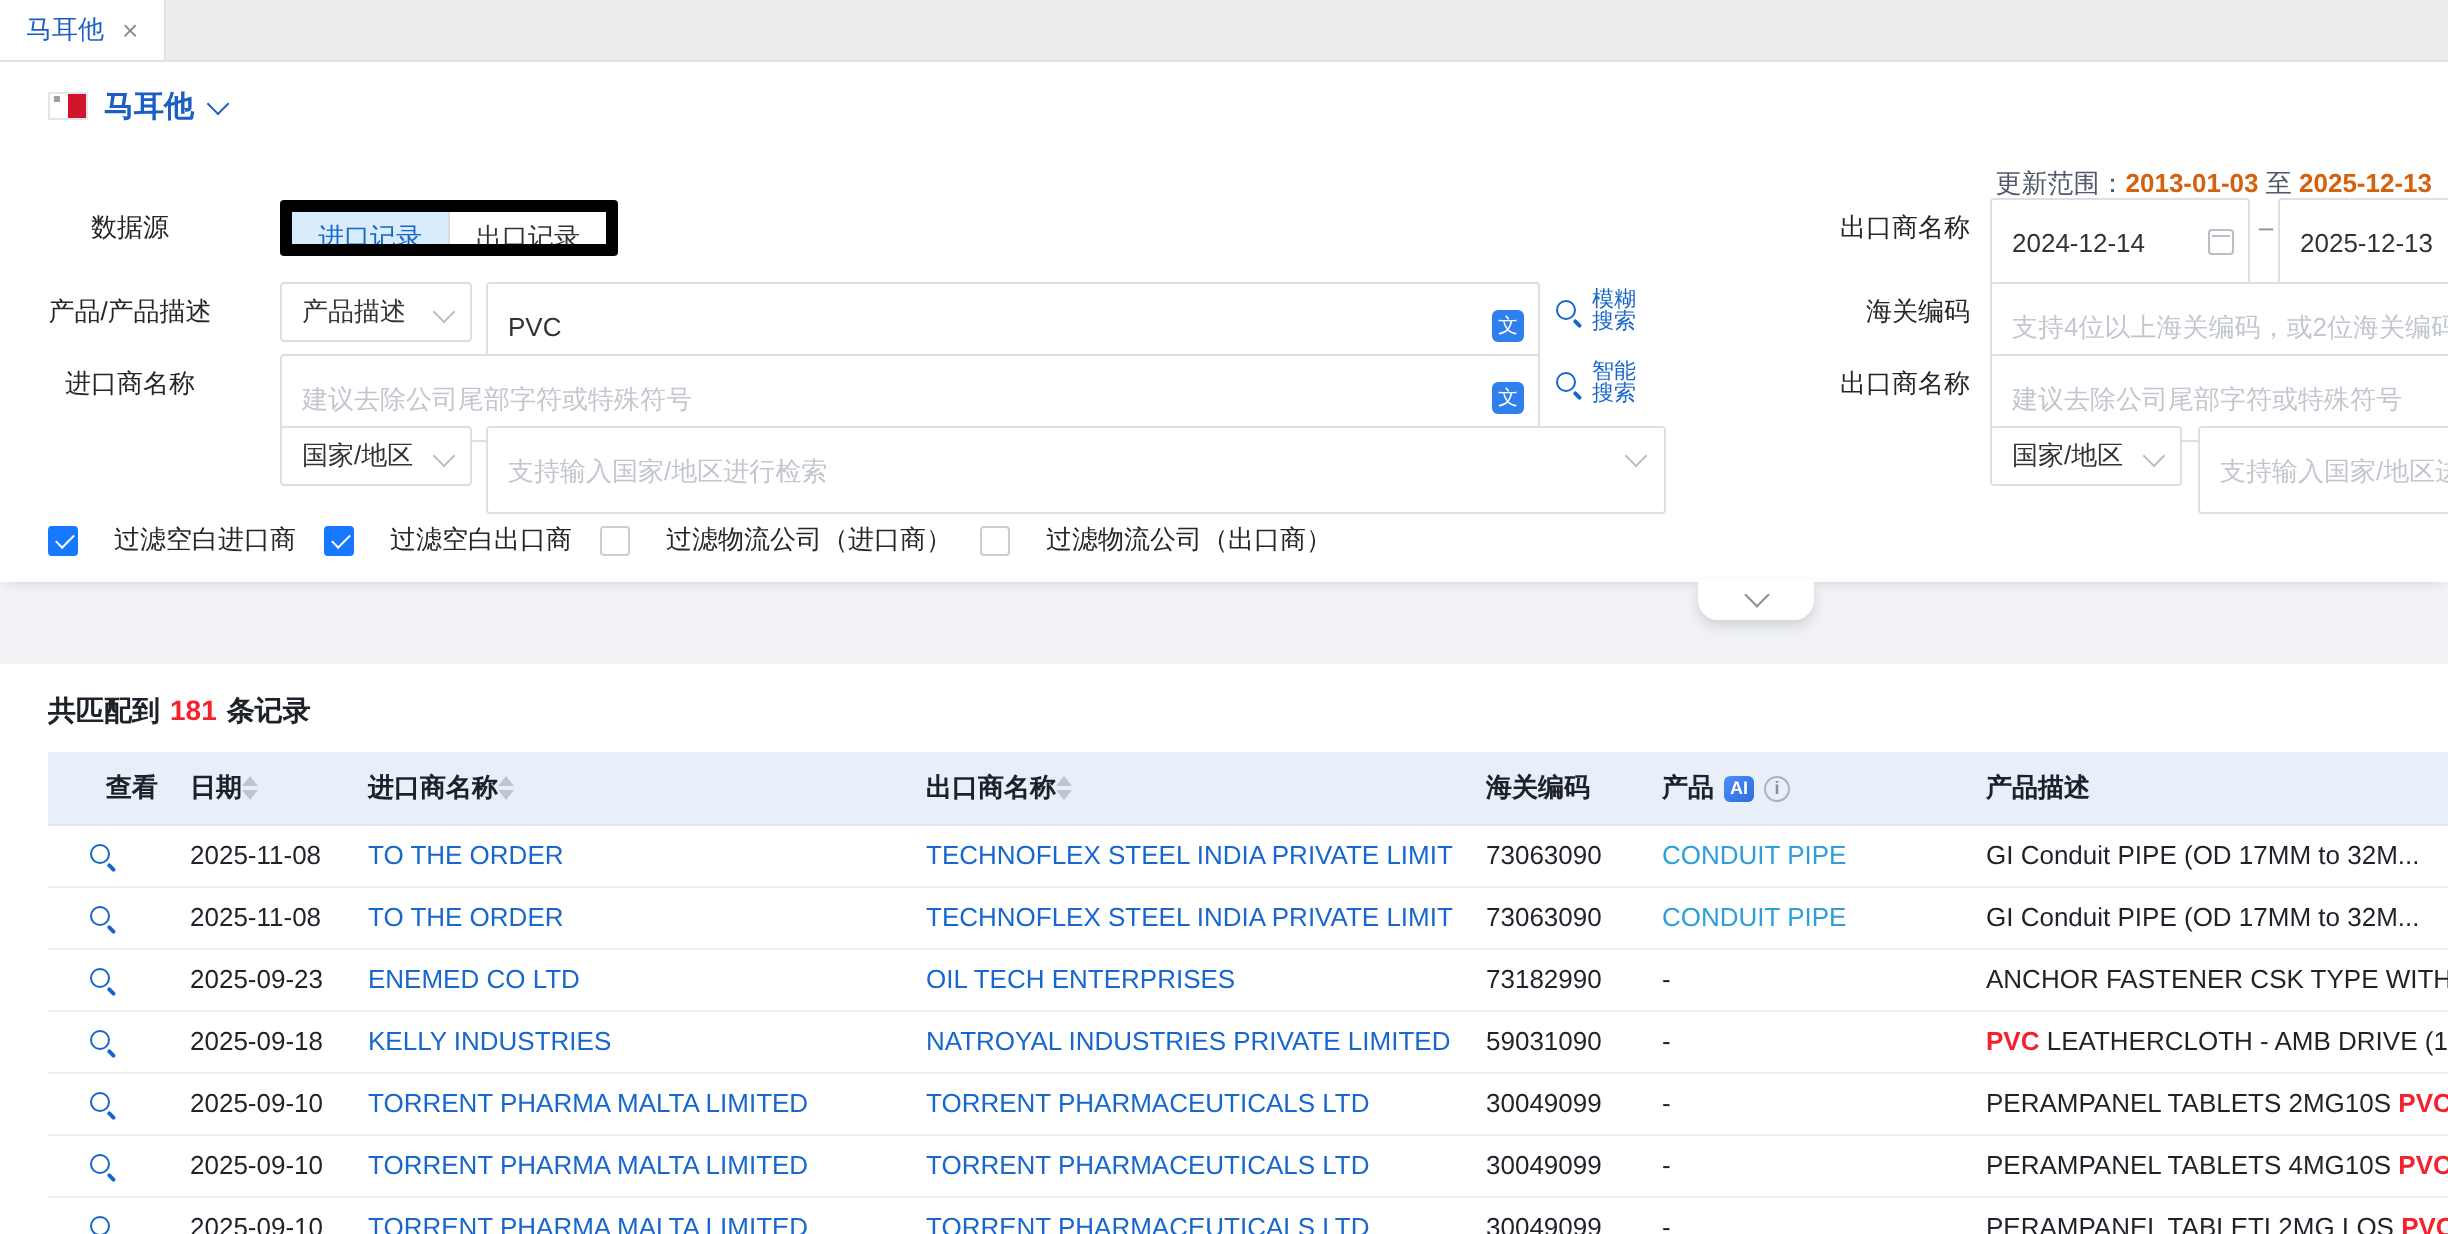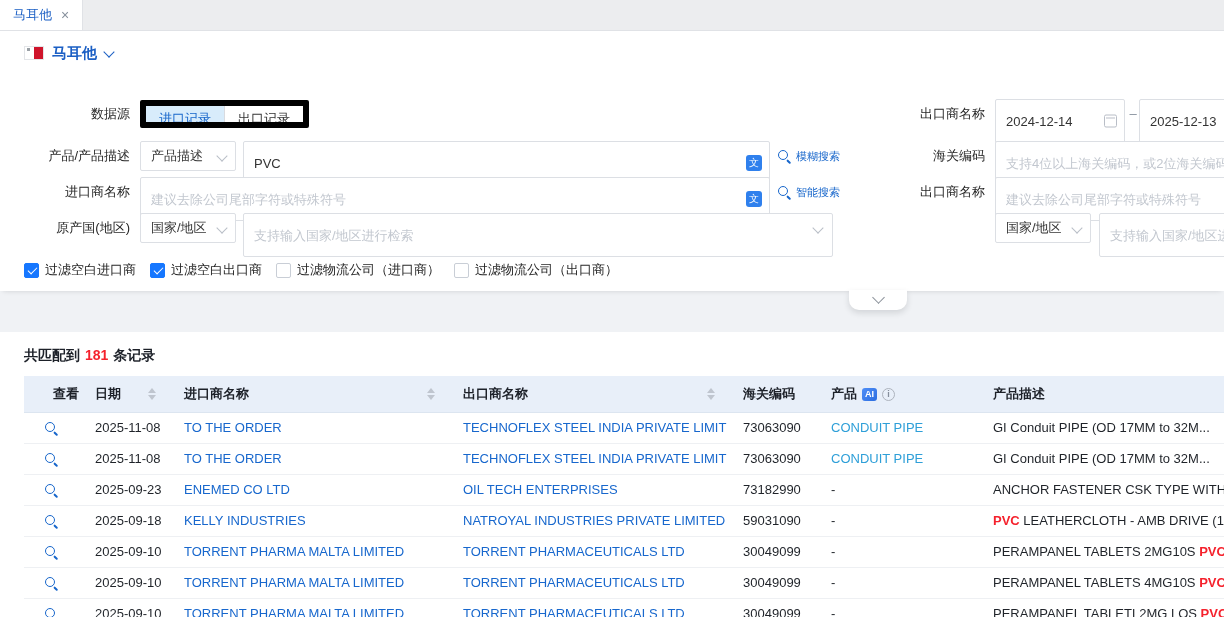--- a/index.html
+++ b/index.html
@@ -18,59 +18,59 @@
   .flag{width:18px;height:12px;border:1px solid #e3e5e8;background:linear-gradient(to right,#fff 50%,#cf142b 50%);position:relative;flex:0 0 auto}
   .flag::after{content:"";position:absolute;left:2px;top:1px;width:3px;height:3px;background:#9aa0a6}
   .title{font-size:15px;font-weight:700;color:#1b5fc4}
   .chev{width:7px;height:7px;border-right:1.6px solid #b9bec7;border-bottom:1.6px solid #b9bec7;transform:rotate(45deg);display:inline-block}
   .chev.blue{border-color:#1b5fc4;margin-top:-3px}
   
   .panel{position:relative;height:216px;background:#fff;box-shadow:0 3px 5px -3px rgba(0,0,0,.14)}
   .abs{position:absolute}
   .update{top:8px;right:8px;font-size:13px;color:#4e5969;white-space:nowrap}
   .update b{color:#d4610e;font-weight:700}
-  .label-l{left:0;width:130px;text-align:right;font-size:13px;color:#262626;line-height:30px;white-space:nowrap}
+  .label-l{left:0;width:130px;text-align:center;font-size:13px;color:#262626;line-height:30px;white-space:nowrap}
   .label-r{left:860px;width:125px;text-align:right;font-size:13px;color:#262626;line-height:30px;white-space:nowrap}
   .stabs{left:140px;display:flex;border:6px solid #000000;border-radius:2px;overflow:hidden;height:28px;box-sizing:border-box}
   .stab{padding:0 13px;line-height:26px;font-size:13px;color:#333;background:#fff;cursor:pointer;white-space:nowrap}
   .stab+.stab{border-left:1px solid #d9dbe0}
   .stab.active{background:#d8ecfb;color:#1766cb}
   .fld{position:absolute;height:44px}
   .fld>input{width:100%;height:100%;box-sizing:border-box;border:1px solid #dcdfe4;border-radius:2px;font-size:13px;color:#333;padding:0 10px;background:#fff;outline:none}
   .fld>input::placeholder{color:#c2c7cf}
   .fld>input.pad-r{padding-right:30px}
   .fld .icon-r{position:absolute;right:8px;top:50%;transform:translateY(-50%)}
   .fld .icon-chev{position:absolute;right:11px;top:11px}
   .select{height:30px;border:1px solid #dcdfe4;border-radius:2px;display:flex;align-items:center;justify-content:space-between;padding:0 9px 0 10px;font-size:13px;color:#333;box-sizing:border-box;background:#fff;cursor:pointer;white-space:nowrap}
   .trans{width:16px;height:16px;border-radius:3px;background:#2f80ed;color:#fff;font-size:10px;display:flex;align-items:center;justify-content:center;cursor:pointer}
   .cal{width:13px;height:13px;border:1.3px solid #b9bec7;border-radius:2px;position:relative;box-sizing:border-box}
   .cal::before{content:"";position:absolute;top:2px;left:1px;right:1px;height:1.3px;background:#b9bec7}
   .srchbtn{position:absolute;height:30px;display:flex;align-items:center;gap:4px;color:#1766cb;cursor:pointer}
-  .two{display:flex;flex-direction:row;font-size:11px;line-height:11px}
+  .two{display:flex;flex-direction:column;font-size:11px;line-height:11px}
   .mag{position:relative;width:15px;height:15px;display:inline-block;color:#1766cb}
   .mag::before{content:"";position:absolute;left:1px;top:1px;width:8px;height:8px;border:1.7px solid currentColor;border-radius:50%}
   .mag::after{content:"";position:absolute;left:10px;top:10px;width:5px;height:1.8px;background:currentColor;transform:rotate(45deg);transform-origin:left center;border-radius:1px}
   .dash-sep{color:#86909c;text-align:center;line-height:30px;font-size:13px}
   .checks{left:24px;display:flex;gap:14px;align-items:center}
-  .check{display:flex;align-items:center;gap:6px;font-size:13px;color:#262626;cursor:pointer;white-space:nowrap}
+  .check{display:flex;align-items:center;gap:18px;font-size:13px;color:#262626;cursor:pointer;white-space:nowrap}
   .box{width:15px;height:15px;border-radius:2px;border:1px solid #c9ced6;background:#fff;position:relative;box-sizing:border-box;flex:0 0 auto}
   .box.on{background:#1677ff;border-color:#1677ff}
   .box.on::after{content:"";position:absolute;left:4.5px;top:1.5px;width:4px;height:8px;border-right:1.6px solid #fff;border-bottom:1.6px solid #fff;transform:rotate(45deg)}
   
   .collapse{position:absolute;left:849px;top:290px;width:58px;height:20px;background:#fff;border-radius:0 0 10px 10px;box-shadow:0 3px 6px rgba(31,35,41,.14);display:flex;align-items:center;justify-content:center;cursor:pointer;z-index:5}
   .chev-d{width:8px;height:8px;border-right:1.6px solid #8a9099;border-bottom:1.6px solid #8a9099;transform:rotate(45deg);margin-top:-5px}
   
   .results{position:absolute;left:0;top:332px;width:1224px;height:285px;background:#fff;padding:14px 0 0 24px;box-sizing:border-box;overflow:hidden}
   .summary{font-size:14px;font-weight:700;color:#1d2129;height:18px;line-height:18px}
   .summary .cnt{color:#f5222d;margin:0 5px}
   .tblwrap{margin-top:12px;width:1200px;overflow:hidden}
   table{table-layout:fixed;width:1450px;border-collapse:collapse}
   thead th{height:36px;background:#e8eff9;font-size:13px;font-weight:700;color:#1d2129;text-align:left;padding:0 12px 0 16px;border-bottom:1px solid #dce5f0}
   thead th.c-view{text-align:right;padding:0}
-  .thx{display:flex;align-items:center;justify-content:space-between}
+  .thx{display:flex;align-items:center;}
   .thp{display:flex;align-items:center;gap:5px}
   .sorter{display:flex;flex-direction:column;align-items:center}
   .tri-up{width:0;height:0;border-left:4px solid transparent;border-right:4px solid transparent;border-bottom:5px solid #bfc5cf}
   .tri-down{width:0;height:0;border-left:4px solid transparent;border-right:4px solid transparent;border-top:5px solid #bfc5cf;margin-top:2px}
   tbody td{height:30px;line-height:30px;font-size:13px;color:#1f2329;padding:0 12px 0 16px;border-bottom:1px solid #eef0f3;white-space:nowrap;overflow:hidden}
   tbody td.c-view{text-align:center;padding:0;box-shadow:8px 0 8px -8px rgba(0,0,0,.18)}
   tbody td.c-view .mag{vertical-align:middle}
   .lnk{color:#1767cd;cursor:pointer;text-decoration:none}
   .plnk{color:#2e9fd8;cursor:pointer;text-decoration:none}
   .hl{color:#f5222d;font-weight:700}
@@ -88,20 +88,25 @@
 </div>
 
 <div class="titlebar">
   <span class="flag"></span>
   <span class="title">马耳他</span>
   <span class="chev blue"></span>
 </div>
 
 <div class="panel">
 
+  <div class="abs update">
+    <span>更新范围：</span><b>2013-01-03</b>
+    <span>至</span>
+    <b>2025-12-13</b>
+  </div>
 
   <div class="abs label-l" style="top:24px">数据源</div>
   <div class="abs stabs" style="top:25px">
     <div class="stab active">进口记录</div>
     <div class="stab">出口记录</div>
   </div>
   <div class="abs label-r" style="top:24px">出口商名称</div>
   <div class="fld" style="left:995px;top:24px;width:130px">
     <input value="2024-12-14" style="">
     <span class="icon-r cal"></span>
@@ -143,21 +148,20 @@
     <span class="two">
       <span>智能</span>
       <span>搜索</span>
     </span>
   </div>
   <div class="abs label-r" style="top:102px">出口商名称</div>
   <div class="fld" style="left:995px;top:102px;width:310px">
     <input placeholder="建议去除公司尾部字符或特殊符号" style="">
   </div>
 
-  <div class="abs label-l" style="top:138px">原产国(地区)</div>
   <div class="abs select" style="left:140px;top:138px;width:96px">
     <span>国家/地区</span>
     <span class="chev"></span>
   </div>
   <div class="fld" style="left:243px;top:138px;width:590px">
     <input placeholder="支持输入国家/地区进行检索" style="">
     <span class="icon-chev chev"></span>
   </div>
   <div class="abs select" style="left:995px;top:138px;width:96px">
     <span>国家/地区</span>

